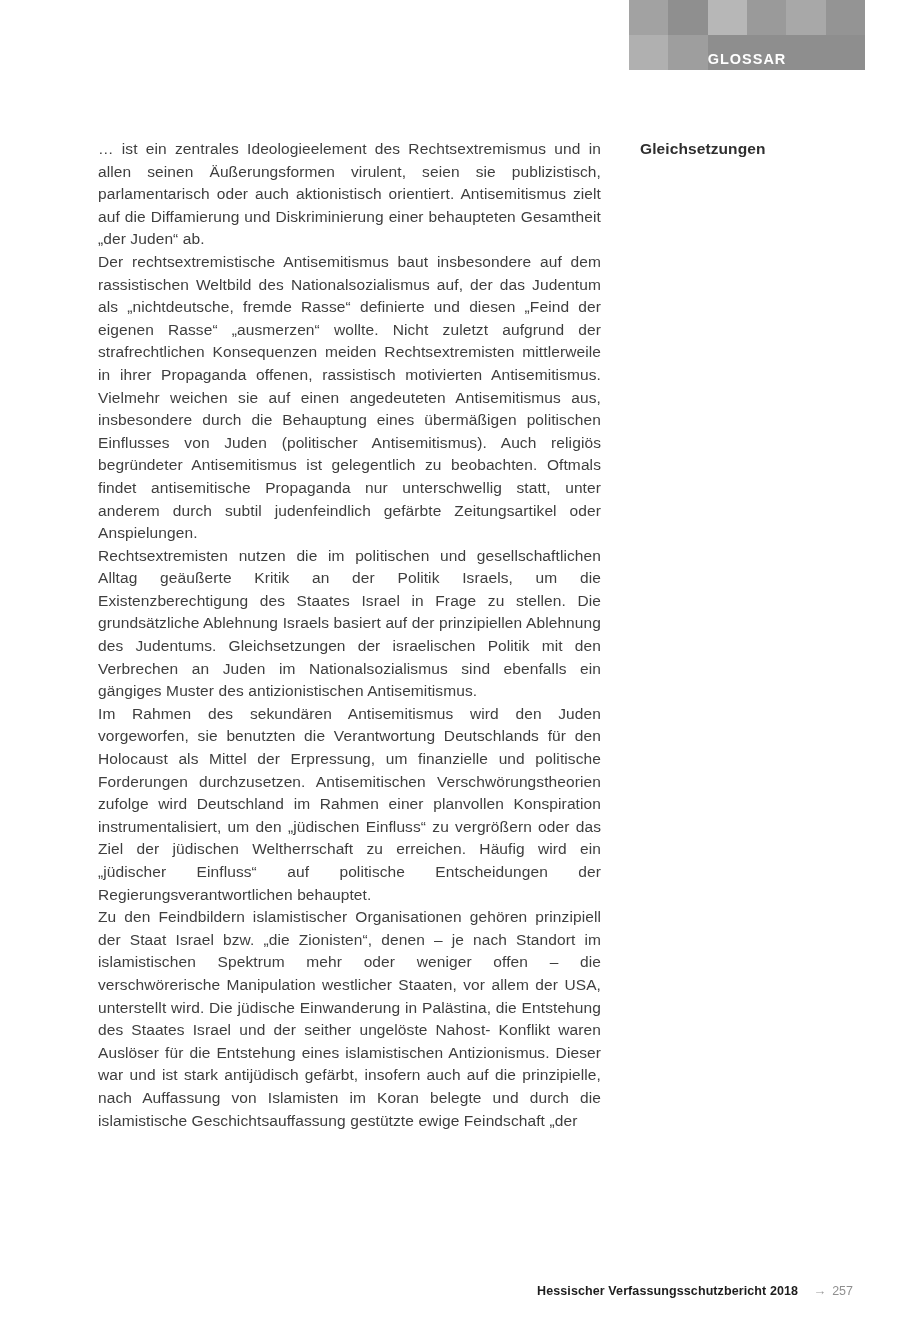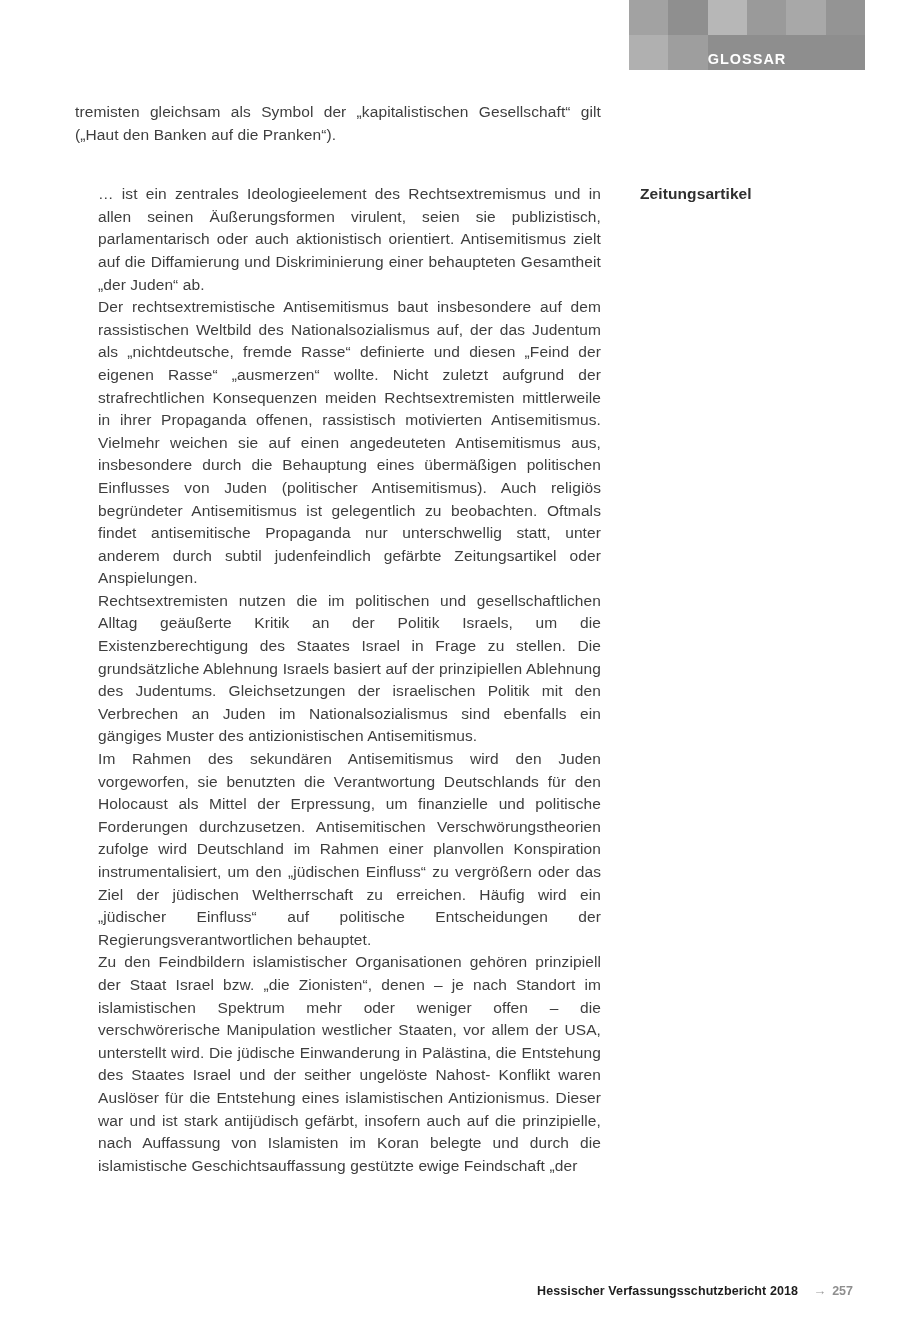--- a/index.html
+++ b/index.html
@@ -60,21 +60,21 @@
 
   
   .footer {
     position:absolute; right:47px; bottom:26px;
     display:flex; align-items:flex-end; gap:15px;
     font-size:12.5px;
   }
   .report-title { font-weight:bold; color:#1d1d1d; letter-spacing:0.1px; }
   .page-ref { color:#8f8f8f; display:flex; align-items:baseline; gap:6px; }
   .arrow { font-size:13px; color:#9a9a9a; }
-  .page-num { font-weight:bold; color:#8f8f8f; }
+  .page-num { font-weight:normal; color:#8f8f8f; }
 </style>
 </head>
 <body>
 
 <div class="page">
 
   <div class="header-block">
     <div class="mosaic">
         <div class="mosaic-cell" style="background: rgb(162, 162, 162);"></div>
         <div class="mosaic-cell" style="background: rgb(143, 143, 143);"></div>
@@ -88,32 +88,31 @@
         <div class="mosaic-cell" style="background: rgb(142, 142, 142);"></div>
         <div class="mosaic-cell" style="background: rgb(142, 142, 142);"></div>
         <div class="mosaic-cell" style="background: rgb(142, 142, 142);"></div>
       </div>
     <div class="glossar-label">GLOSSAR</div>
   </div>
 
   <div class="main">
 
     <section>
-      <p class="para">tremisten gleichsam als Symbol der „kapitalistischen Gesellschaft“ gilt („Haut den Banken auf die Pranken“).</p>
     </section>
 
     <section class="entry-block">
       <div>
           <p class="para">… ist ein zentrales Ideologieelement des Rechtsextremismus und in allen seinen Äußerungsformen virulent, seien sie publizistisch, parlamentarisch oder auch aktionistisch orientiert. Antisemitismus zielt auf die Diffamierung und Diskriminierung einer behaupteten Gesamtheit „der Juden“ ab.</p>
           <p class="para">Der rechtsextremistische Antisemitismus baut insbesondere auf dem rassistischen Weltbild des Nationalsozialismus auf, der das Judentum als „nichtdeutsche, fremde Rasse“ definierte und diesen „Feind der eigenen Rasse“ „ausmerzen“ wollte. Nicht zuletzt aufgrund der strafrechtlichen Konsequenzen meiden Rechtsextremisten mittlerweile in ihrer Propaganda offenen, rassistisch motivierten Antisemitismus. Vielmehr weichen sie auf einen angedeuteten Antisemitismus aus, insbesondere durch die Behauptung eines übermäßigen politischen Einflusses von Juden (politischer Antisemitismus). Auch religiös begründeter Antisemitismus ist gelegentlich zu beobachten. Oftmals findet antisemitische Propaganda nur unterschwellig statt, unter anderem durch subtil judenfeindlich gefärbte Zeitungsartikel oder Anspielungen.</p>
           <p class="para">Rechtsextremisten nutzen die im politischen und gesellschaftlichen Alltag geäußerte Kritik an der Politik Israels, um die Existenzberechtigung des Staates Israel in Frage zu stellen. Die grundsätzliche Ablehnung Israels basiert auf der prinzipiellen Ablehnung des Judentums. Gleichsetzungen der israelischen Politik mit den Verbrechen an Juden im Nationalsozialismus sind ebenfalls ein gängiges Muster des antizionistischen Antisemitismus.</p>
           <p class="para">Im Rahmen des sekundären Antisemitismus wird den Juden vorgeworfen, sie benutzten die Verantwortung Deutschlands für den Holocaust als Mittel der Erpressung, um finanzielle und politische Forderungen durchzusetzen. Antisemitischen Verschwörungstheorien zufolge wird Deutschland im Rahmen einer planvollen Konspiration instrumentalisiert, um den „jüdischen Einfluss“ zu vergrößern oder das Ziel der jüdischen Weltherrschaft zu erreichen. Häufig wird ein „jüdischer Einfluss“ auf politische Entscheidungen der Regierungsverantwortlichen behauptet.</p>
           <p class="para">Zu den Feindbildern islamistischer Organisationen gehören prinzipiell der Staat Israel bzw. „die Zionisten“, denen – je nach Standort im islamistischen Spektrum mehr oder weniger offen – die verschwörerische Manipulation westlicher Staaten, vor allem der USA, unterstellt wird. Die jüdische Einwanderung in Palästina, die Entstehung des Staates Israel und der seither ungelöste Nahost- Konflikt waren Auslöser für die Entstehung eines islamistischen Antizionismus. Dieser war und ist stark antijüdisch gefärbt, insofern auch auf die prinzipielle, nach Auffassung von Islamisten im Koran belegte und durch die islamistische Geschichtsauffassung gestützte ewige Feindschaft „der</p>
         </div>
-      <div class="term">Zeitungsartikel</div>
+      <div class="term">Gleichsetzungen</div>
     </section>
 
   </div>
 
   <div class="footer">
     <span class="report-title">Hessischer Verfassungsschutzbericht 2018</span>
     <span class="page-ref">
       <span class="arrow">→</span>
       <span class="page-num">257</span>
     </span>

